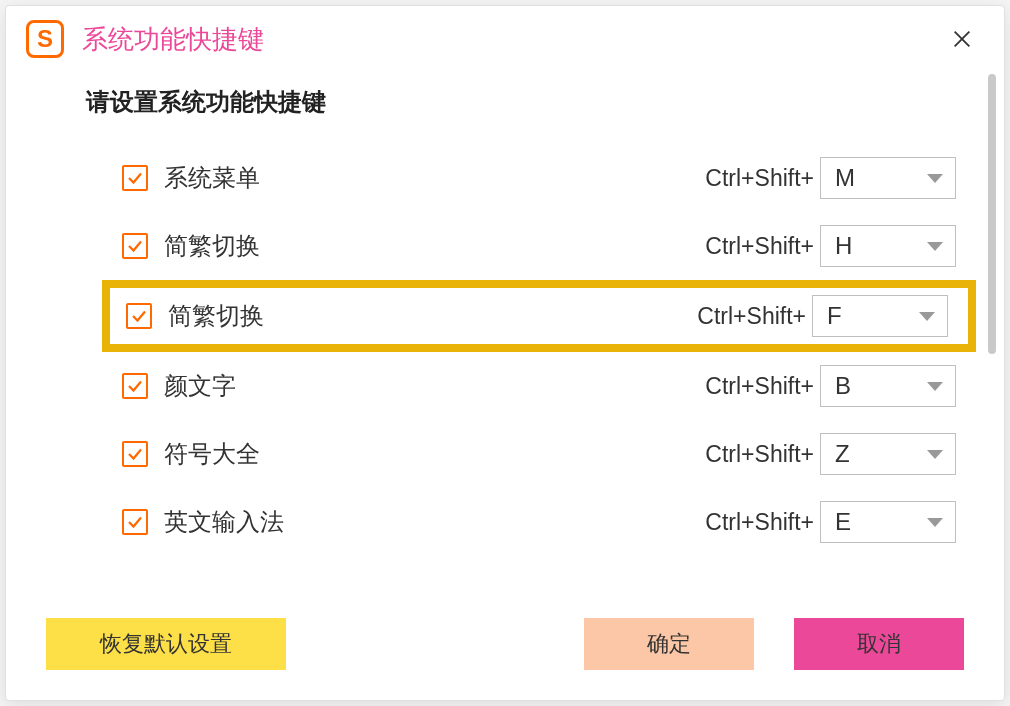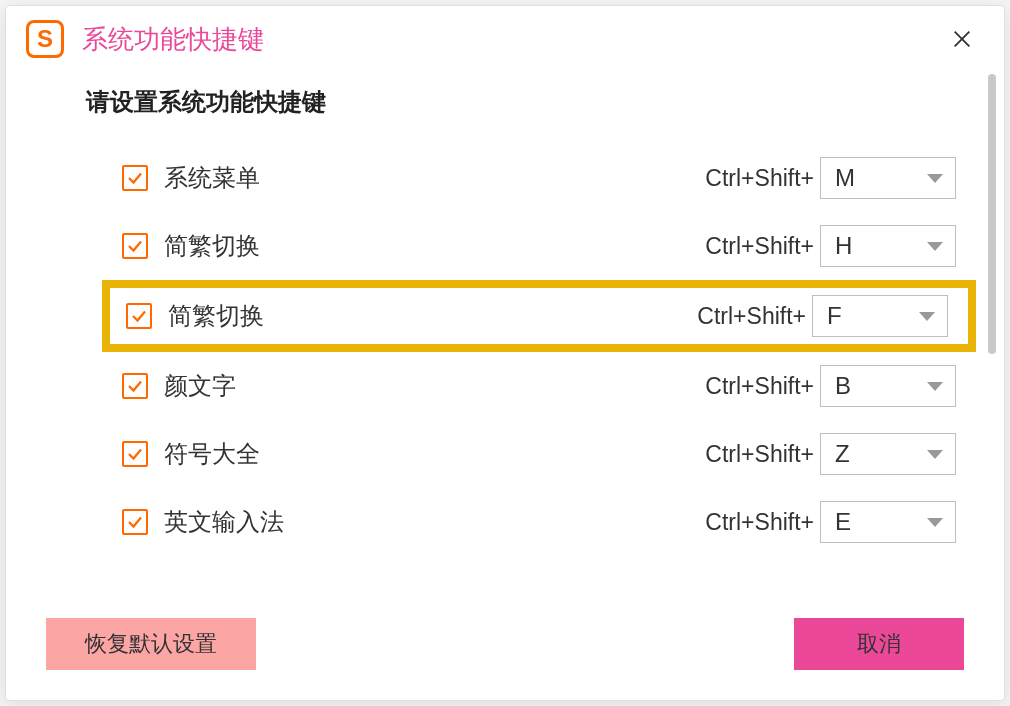--- a/index.html
+++ b/index.html
@@ -147,22 +147,22 @@
     height: 52px;
     font-size: 22px;
     color: #333;
     display: flex;
     align-items: center;
     justify-content: center;
     cursor: pointer;
     border: none;
   }
   .btn-reset {
-    width: 210px;
-    background: #fca5a5;
+    width: 240px;
+    background: #fde047;
     text-align: center;
   }
   .spacer { flex: 1; }
   .btn-ok {
     width: 170px;
     background: #fcc7a6;
   }
   .btn-cancel {
     width: 170px;
     background: #ec4899;
@@ -268,16 +268,17 @@
             <span class="key-value">E</span>
             <span class="chevron"></span>
           </div>
         </div>
       </div>
   </div>
 
   <div class="footer">
     <div class="btn btn-reset">恢复默认设置</div>
     <div class="spacer"></div>
+    <div class="btn btn-ok">确定</div>
     <div class="btn btn-cancel">取消</div>
   </div>
 
 </div>
 
 </body></html>

